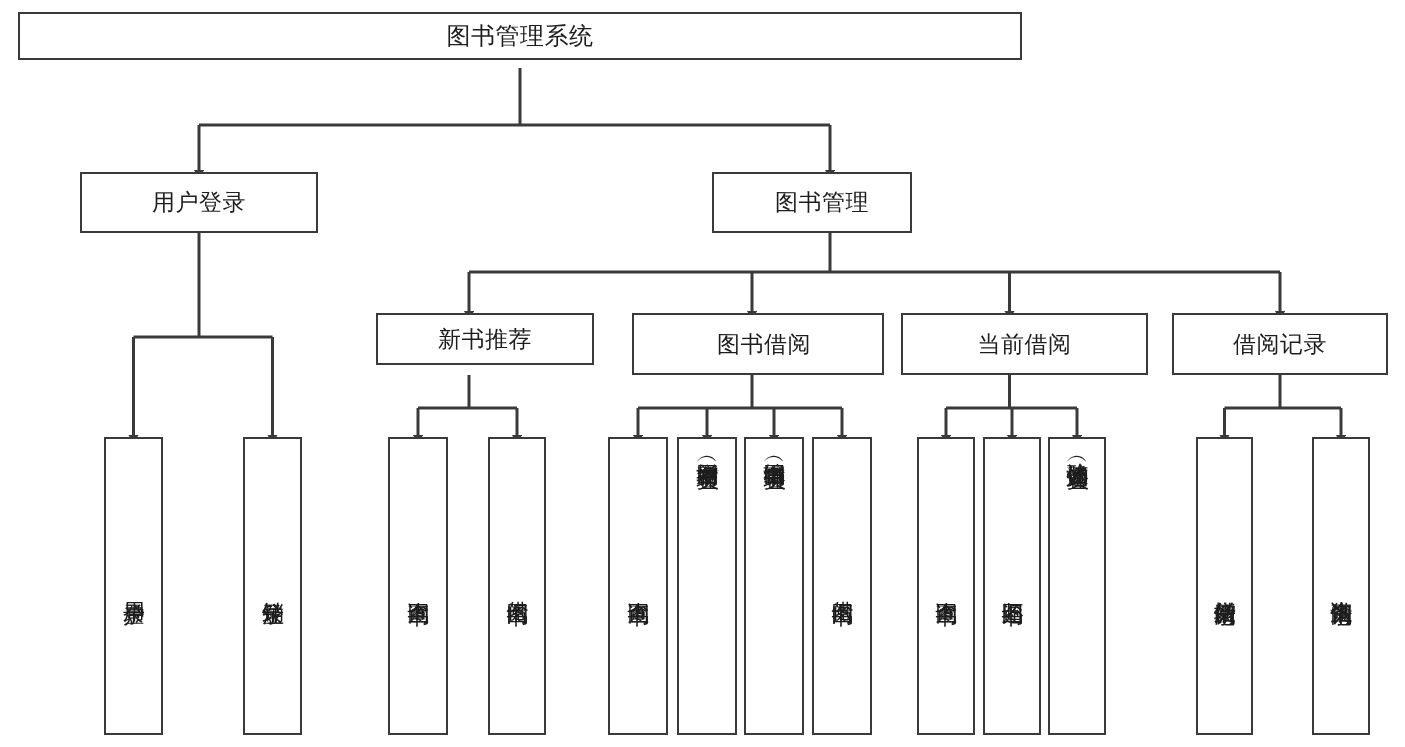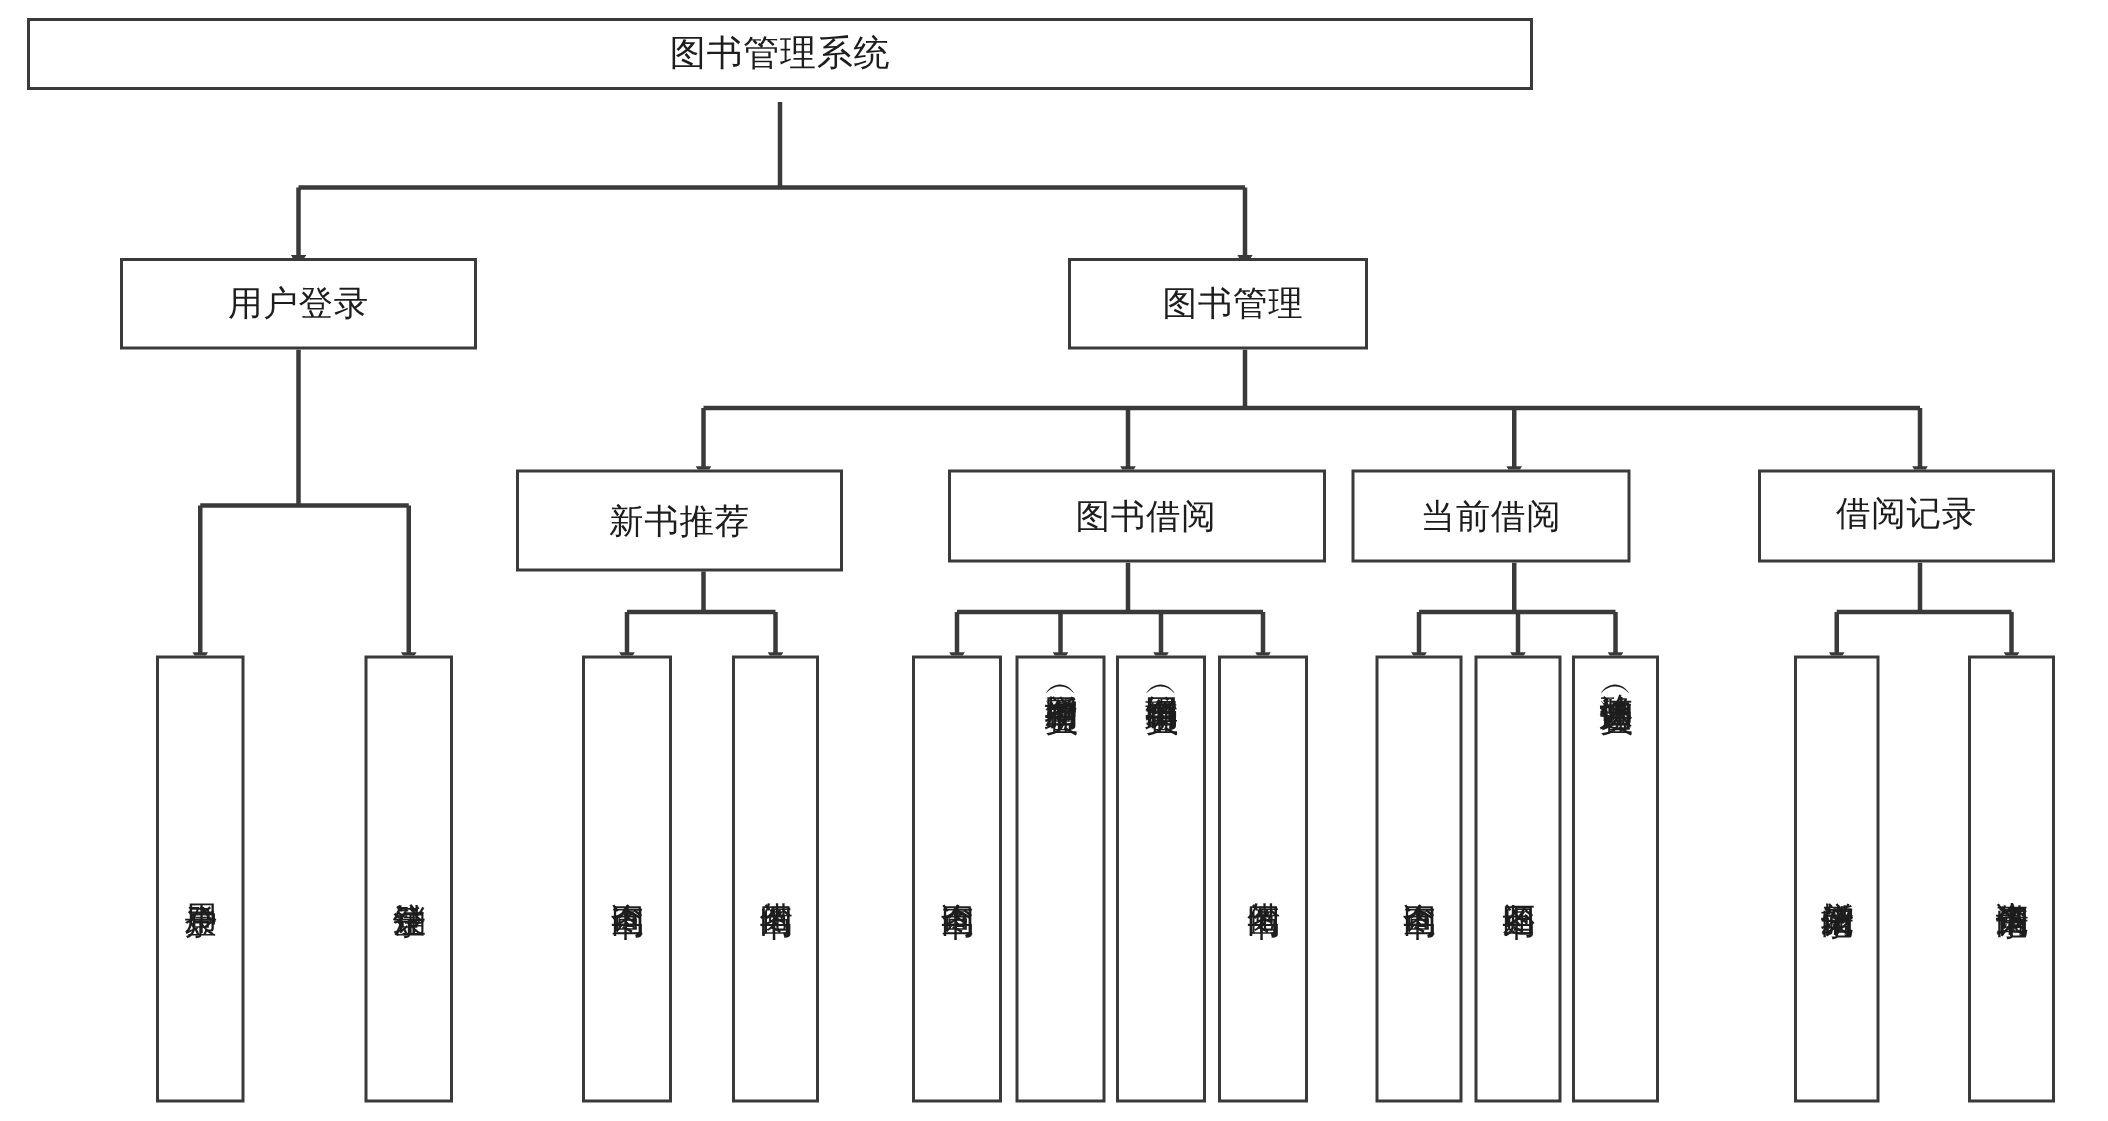--- a/index.html
+++ b/index.html
@@ -127,30 +127,30 @@
     <span class="node-label">图书管理系统</span>
   </div>
 
   <div class="node horiz" style="left: 80px; top: 172px; width: 238px; height: 61px;">
     <span class="node-label">用户登录</span>
   </div>
   <div class="node horiz" style="left: 712px; top: 172px; width: 200px; height: 61px; padding-left: 20px;">
     <span class="node-label">图书管理</span>
   </div>
 
-  <div class="node horiz" style="left: 344px; top: 313px; width: 218px; height: 68px;">
+  <div class="node horiz" style="left: 376px; top: 313px; width: 218px; height: 52px;">
     <span class="node-label">新书推荐</span>
   </div>
   <div class="node horiz" style="left: 632px; top: 313px; width: 252px; height: 62px; padding-left: 12px;">
     <span class="node-label">图书借阅</span>
   </div>
-  <div class="node horiz" style="left: 901px; top: 313px; width: 186px; height: 62px;">
+  <div class="node horiz" style="left: 901px; top: 313px; width: 247px; height: 62px;">
     <span class="node-label">当前借阅</span>
   </div>
-  <div class="node horiz" style="left: 1172px; top: 313px; width: 198px; height: 62px; font-family: Liberation Mono, monospace;">
+  <div class="node horiz" style="left: 1172px; top: 313px; width: 216px; height: 62px;">
     <span class="node-label">借阅记录</span>
   </div>
 
   <div class="node vert short" style="left: 104px; top: 437px; width: 59px; height: 298px;">
     <span class="node-label">用户登录</span>
   </div>
   <div class="node vert short" style="left: 243px; top: 437px; width: 59px; height: 298px;">
     <span class="node-label">注销登录</span>
   </div>
 

